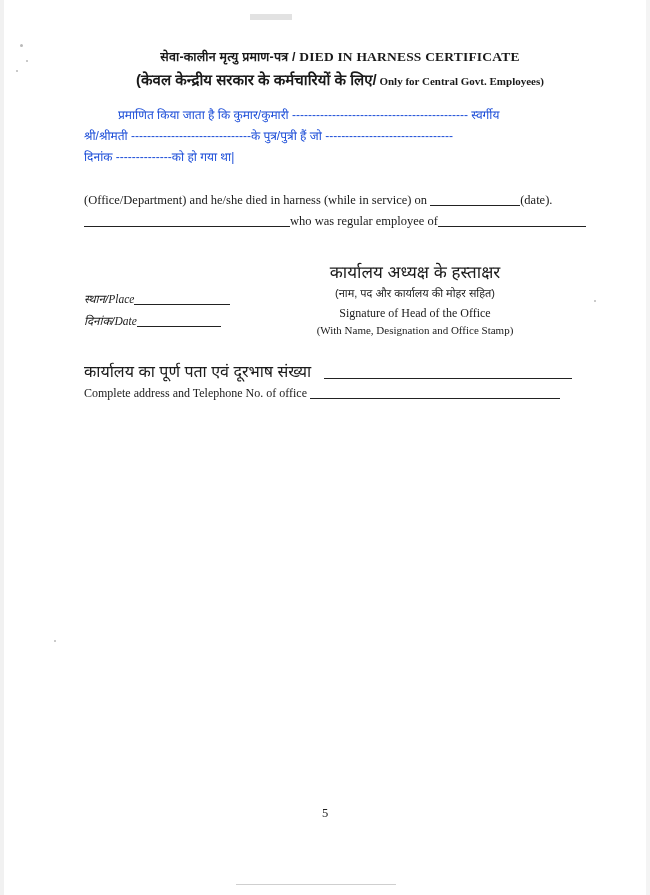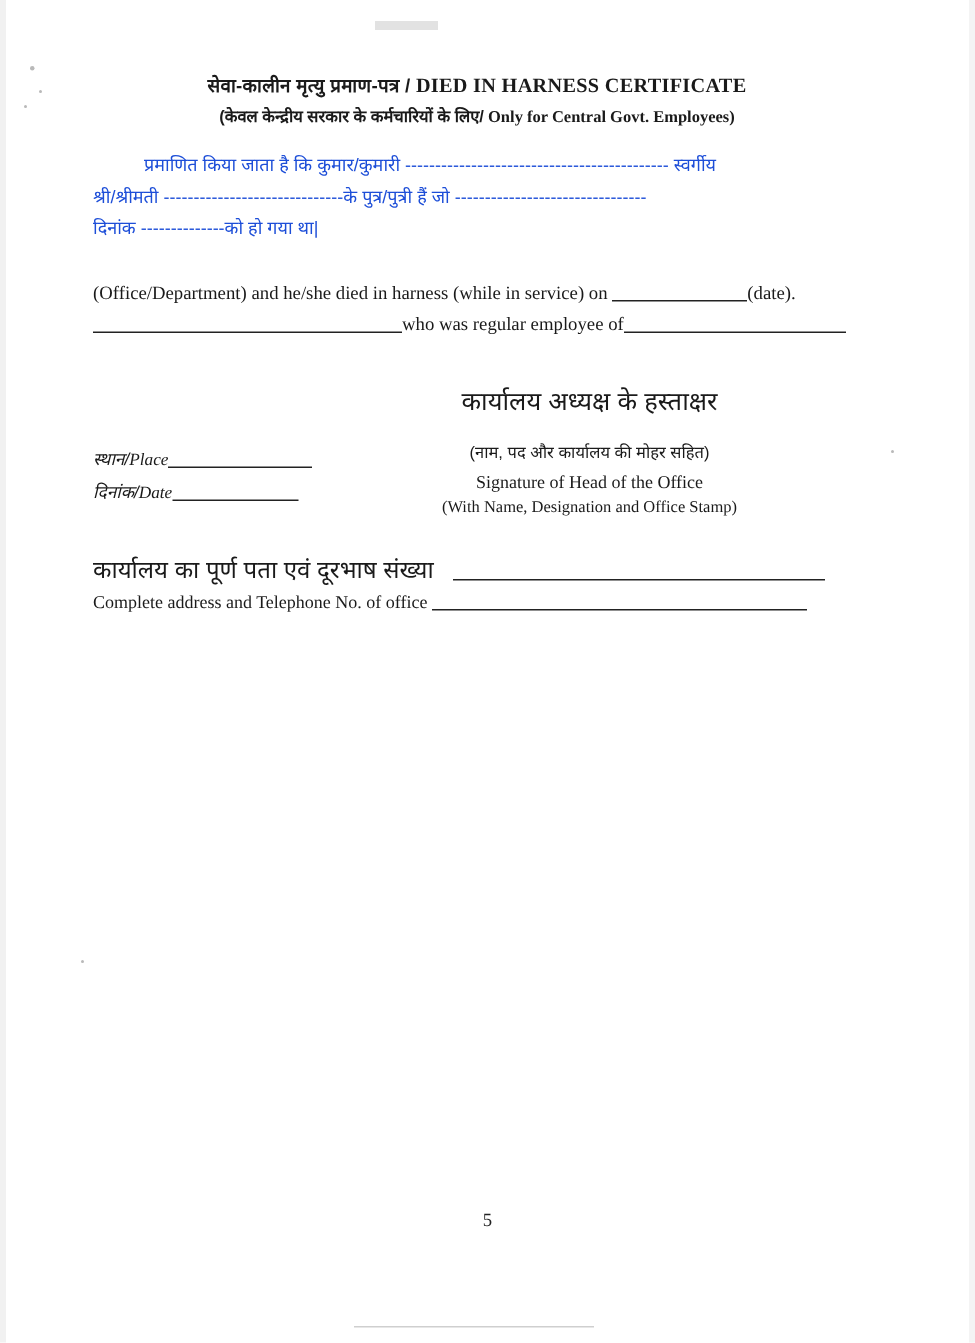--- a/index.html
+++ b/index.html
@@ -27,21 +27,21 @@
     position: absolute;
     background: #b9b9b9;
     border-radius: 50%;
   }
   .edge-smudge {
     position: absolute;
     background: #d8d8d8;
   }
   .content {
     position: absolute;
-    left: 62px;
+    left: 84px;
     top: 48px;
     width: 512px;
   }
   .title-block {
     text-align: center;
   }
   .title-line {
     font-size: 13.5px;
     font-weight: bold;
     letter-spacing: 0.2px;
@@ -57,21 +57,21 @@
     font-family: "Liberation Serif", serif;
     font-weight: bold;
     font-size: 13.5px;
   }
   .subtitle-line {
     margin-top: 4px;
     font-size: 11px;
   }
   .subtitle-hi {
     font-family: "Liberation Sans", sans-serif;
-    font-size: 11px;
+    font-size: 15px;
     font-weight: bold;
   }
   .subtitle-en {
     font-family: "Liberation Serif", serif;
     font-size: 11px;
     font-weight: bold;
   }
   .hindi-body {
     margin-top: 16px;
     font-family: "Liberation Sans", sans-serif;
@@ -101,21 +101,21 @@
     text-align: center;
     padding-left: 150px;
   }
   .sign-hi {
     font-family: "Liberation Sans", sans-serif;
     font-size: 17px;
   }
   .sign-hi2 {
     font-family: "Liberation Sans", sans-serif;
     font-size: 11px;
-    margin-top: 15px;
+    margin-top: 2px;
   }
   .sign-en {
     font-family: "Liberation Serif", serif;
     font-size: 12px;
     margin-top: 6px;
   }
   .sign-en2 {
     font-family: "Liberation Serif", serif;
     font-size: 11px;
     margin-top: 3px;

